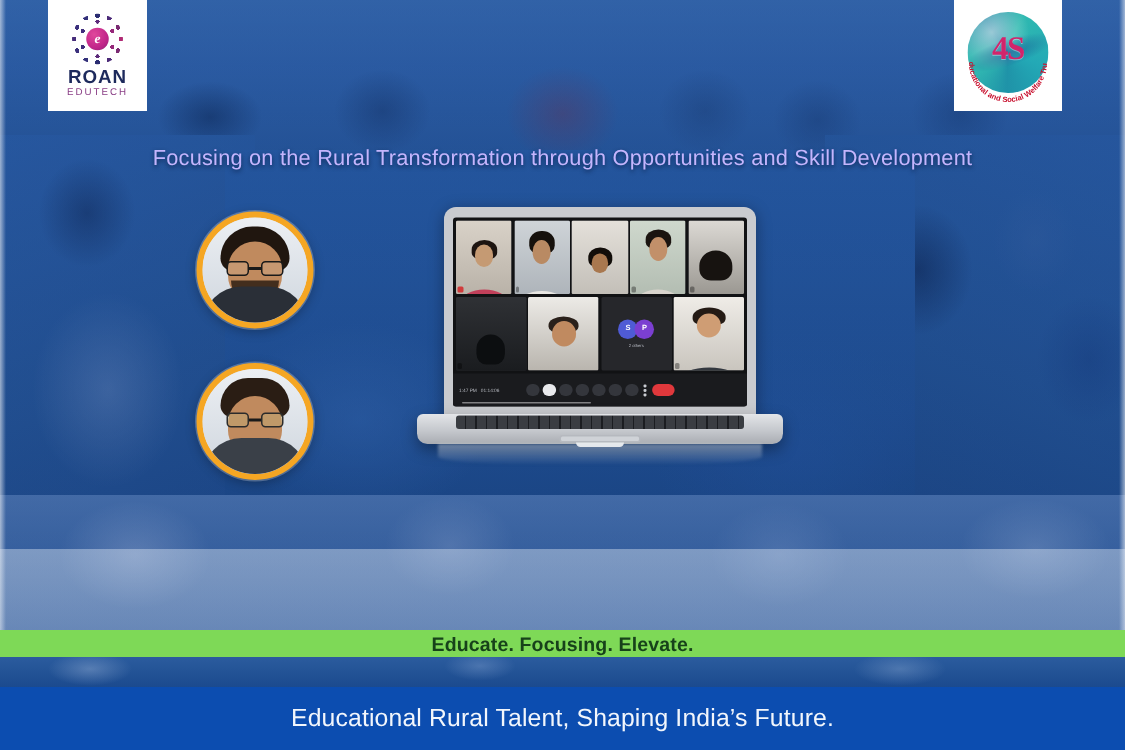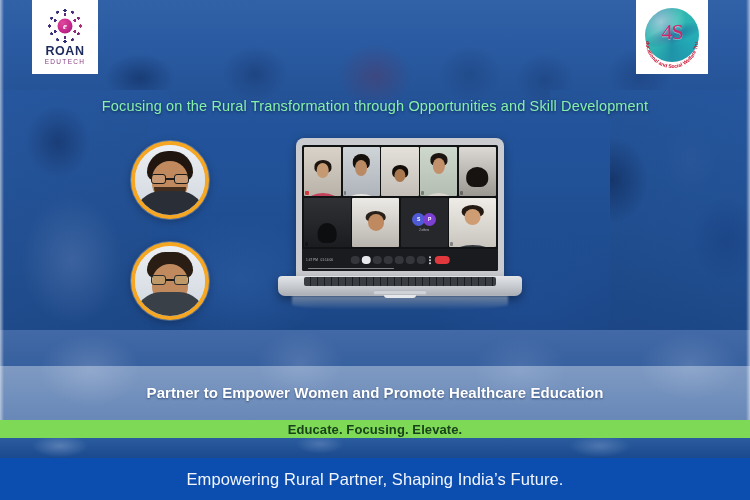--- a/index.html
+++ b/index.html
@@ -130,31 +130,31 @@
       conic-gradient(from 20deg, #2fb9b0, #23a9b6 25%, #1f93a8 45%, #35c0b4 65%, #1d86a4 85%, #2fb9b0);
     overflow:hidden;
   }
   .s4-globe .ball::before {
     content:""; position:absolute; left:-10%; top:34%; width:120%; height:34%;
     background:radial-gradient(ellipse at 50% 50%, rgba(20,70,140,.55), transparent 70%);
     transform:rotate(-18deg);
   }
   .s4-globe .s4txt {
     position:absolute; left:0; right:0; top:13px; text-align:center;
-    font-family:"Liberation Serif", serif; font-weight:normal; font-size:22px;
+    font-family:"Liberation Serif", serif; font-weight:bold; font-size:22px;
     color:#d2246b; letter-spacing:-1px;
     text-shadow:0 1px 0 rgba(255,255,255,.4);
   }
   .s4-curve { position:absolute; inset:0; }
 
   
   .focus-line {
     position:absolute; left:0; right:0; top:98px;
     text-align:center;
-    font-size:14.5px; color:#86efac; letter-spacing:.15px;
+    font-size:14.5px; color:#c4b5fd; letter-spacing:.15px;
     text-shadow:0 1px 3px rgba(8,26,60,.75);
   }
 
   
   .avatar {
     position:absolute; width:78px; height:78px; border-radius:50%;
     border:4px solid #f5a623; overflow:hidden;
     box-shadow:0 0 0 1px rgba(255,255,255,.25), 0 2px 8px rgba(0,0,0,.3);
     background:#dfe4ea;
   }
@@ -494,26 +494,25 @@
     </div>
     <div class="base">
       <div class="keys"></div>
       <div class="pad"></div>
     </div>
     <div class="notch"></div>
     <div class="reflect"></div>
   </div>
 
   <div class="headline-band">
-    <div>Partner to Empower Women and Promote Healthcare Education</div>
   </div>
 
   <div class="green-band">
     <span>Educate. Focusing. Elevate.</span>
   </div>
 
   <div class="mid-strip"></div>
 
   <div class="footer-band">
-    <span>Empowering Rural Partner, Shaping India’s Future.</span>
+    <span>Educational Rural Talent, Shaping India’s Future.</span>
   </div>
 
 </div>
 
 </body></html>

